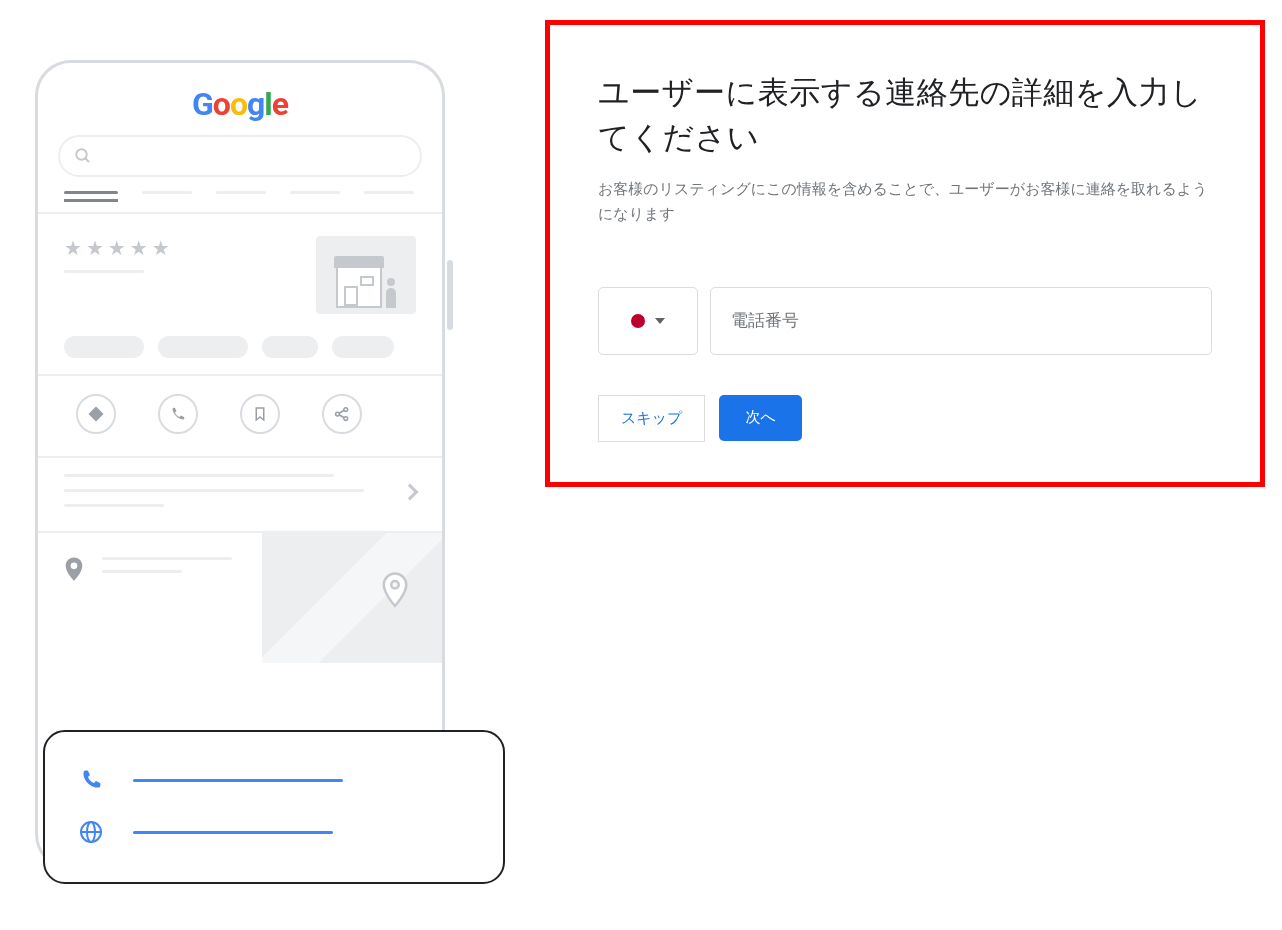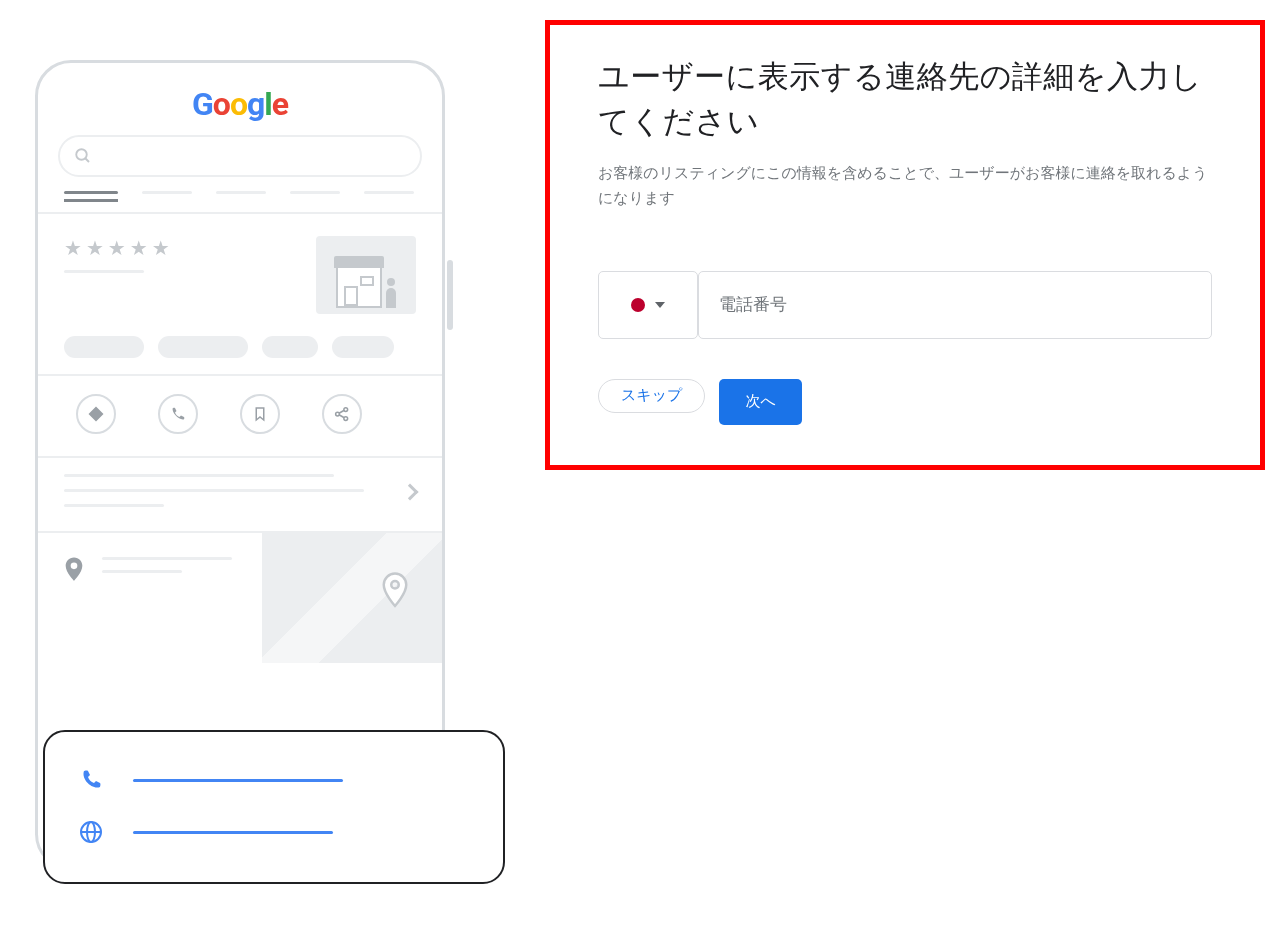--- a/index.html
+++ b/index.html
@@ -70,36 +70,36 @@
     .popup-card { position:absolute; left:8px; top:670px; width:462px; background:#fff; border:2px solid #202124; border-radius:22px; padding: 22px 30px 24px; z-index:10; box-shadow: 0 0 0 #000; }
     .popup-row { display:flex; align-items:center; gap:30px; padding: 14px 4px; }
     .popup-row svg { width:24px; height:24px; }
     .popup-line { height:3px; background:#4285F4; border-radius:2px; }
     .popup-row:nth-child(1) .popup-line{width:210px;}
     .popup-row:nth-child(2) .popup-line{width:200px;}
     .phone-icon-svg { fill:#4285F4; }
     .globe-icon-svg { stroke:#4285F4; stroke-width:2; fill:none; }
     
     
-    .form-panel { position:absolute; left:545px; top:20px; width:720px; border:5px solid #ff0000; padding: 30px 48px 40px; background:#fff; }
+    .form-panel { position:absolute; left:545px; top:20px; width:720px; border:5px solid #ff0000; padding: 46px 48px 40px; background:#fff; }
     .form-title { font-size: 31px; font-weight: 400; color: #202124; line-height: 1.45; margin-bottom: 16px; letter-spacing: 0.5px; }
     .form-subtitle { font-size: 15px; color: #70757a; line-height: 1.7; margin-bottom: 59px; }
     
-    .phone-row { display:flex; margin-bottom: 40px; }
+    .phone-row { display:flex; gap:12px; margin-bottom: 40px; }
     .country-select { width:100px; height:68px; border:1px solid #dadce0; border-radius:5px; display:flex; align-items:center; justify-content:center; gap:10px; cursor:pointer; }
     .jp-flag { width:14px; height:14px; background:#bc002d; border-radius:50%; }
     .dropdown-caret { width:0; height:0; border-left:5px solid transparent; border-right:5px solid transparent; border-top:6px solid #5f6368; }
     .text-input { flex:1; height:68px; border:1px solid #dadce0; border-radius:5px; padding: 0 20px; font-size:17px; color:#202124; outline:none; }
     .text-input::placeholder { color:#70757a; }
     
     .website-input { width:100%; height:68px; border:1px solid #dadce0; border-radius:5px; padding: 0 20px; font-size:17px; color:#202124; outline:none; margin-bottom: 44px; }
     .website-input::placeholder { color:#70757a; }
     
     .button-row { display:flex; gap:14px; }
-    .btn-skip { height:34px; padding: 0 22px; border:1px solid #dadce0; border-radius:17px; background:#fff; color:#1a73e8; font-size:15px; cursor:pointer; }
+    .btn-skip { height:47px; padding: 0 22px; border:1px solid #dadce0; border-radius:0; background:#fff; color:#1a73e8; font-size:15px; cursor:pointer; }
     .btn-next { height:46px; padding: 0 26px; border:none; border-radius:5px; background:#1a73e8; color:#fff; font-size:15px; cursor:pointer; }
   </style>
 </head>
 <body>
 
 <div class="phone-container">
   <div class="phone-frame">
     <div class="google-logo">
       <span class="g1">G</span><span class="g2">o</span><span class="g3">o</span><span class="g4">g</span><span class="g5">l</span><span class="g6">e</span>
     </div>

